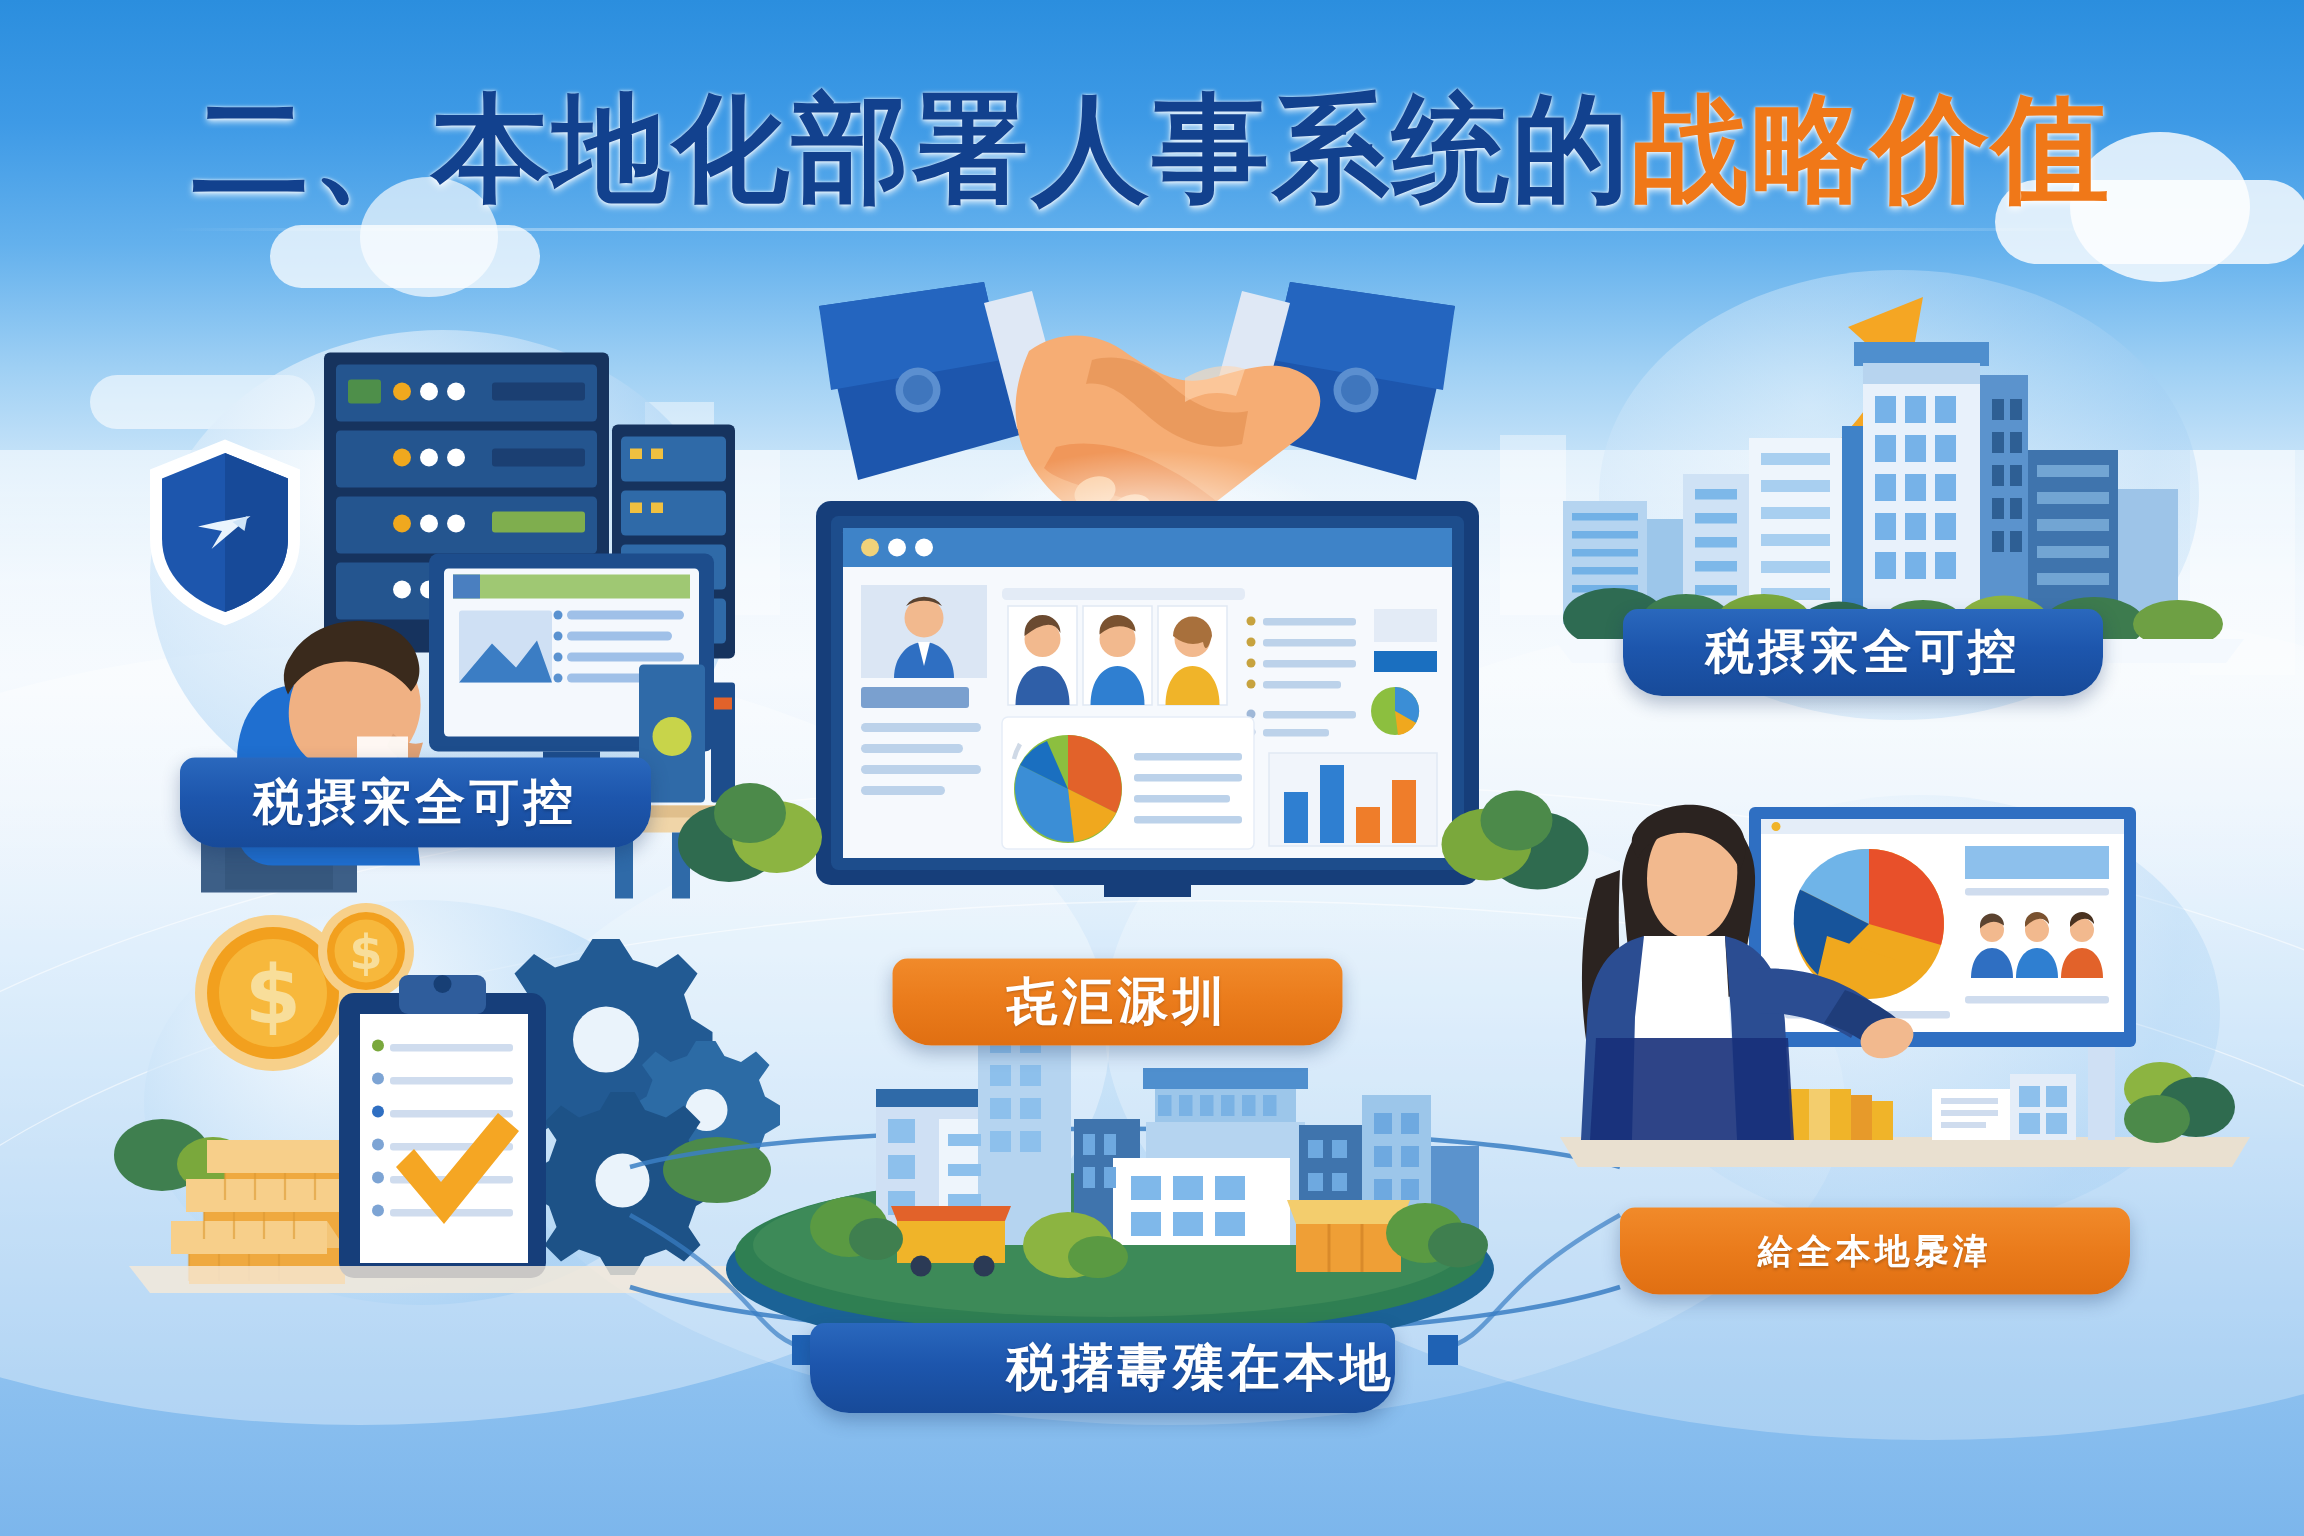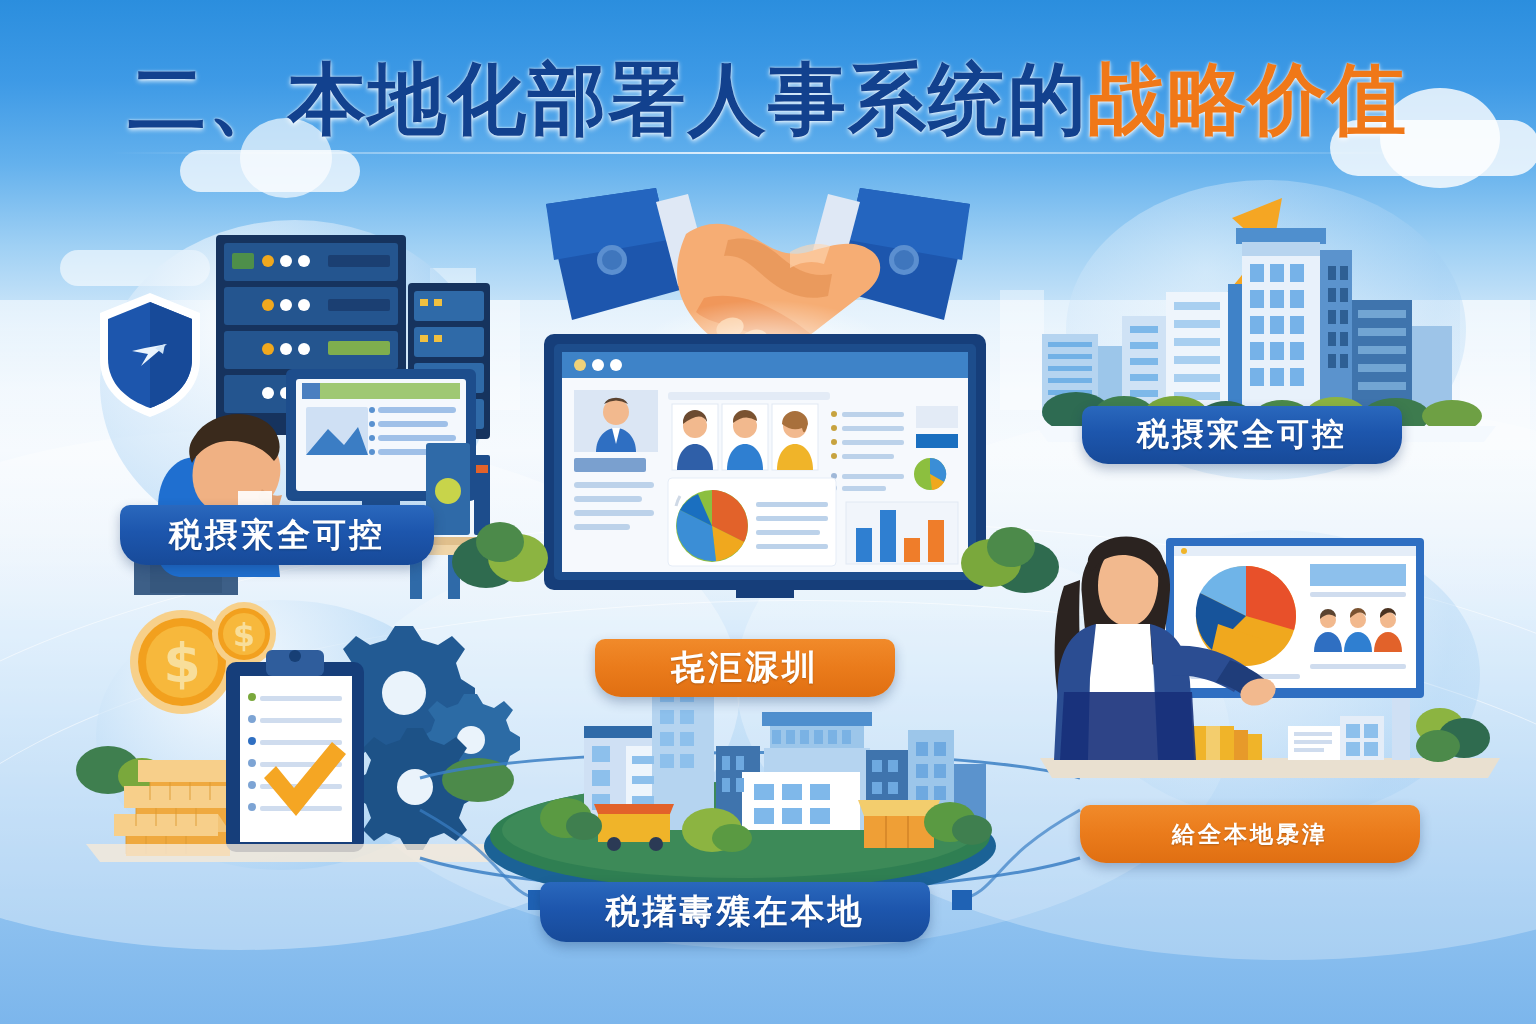--- a/index.html
+++ b/index.html
@@ -624,21 +624,21 @@
       </g>
 
       <ellipse cx="86" cy="158" rx="26" ry="20" fill="#5a9a42"></ellipse>
       <ellipse cx="104" cy="166" rx="18" ry="14" fill="#3f7f4f"></ellipse>
       <ellipse cx="232" cy="170" rx="30" ry="22" fill="#8cb441"></ellipse>
       <ellipse cx="252" cy="178" rx="20" ry="14" fill="#5a9a42"></ellipse>
       <ellipse cx="470" cy="162" rx="26" ry="20" fill="#5a9a42"></ellipse>
       <ellipse cx="492" cy="170" rx="20" ry="15" fill="#3f7f4f"></ellipse>
     </svg>
 
-    <div class="banner blue" style="left:110px;top:222px;width:390px;height:60px;font-size:34px;">
+    <div class="banner blue" style="left:110px;top:222px;width:390px;height:60px;font-size:34px;justify-content:flex-end;">
       <span>税擆夀㱷在本地</span>
     </div>
   </div>
 
   <div class="panel" style="left:1040px;top:520px;width:460px;height:340px;">
     <div class="disc" style="left:40px;top:10px;width:400px;height:290px;opacity:.6;"></div>
 
     <svg style="position:absolute;left:0;top:0;" width="460" height="280" viewBox="0 0 460 280">
 
       <rect x="126" y="18" width="258" height="160" rx="4" fill="#2f6fc2"></rect>

